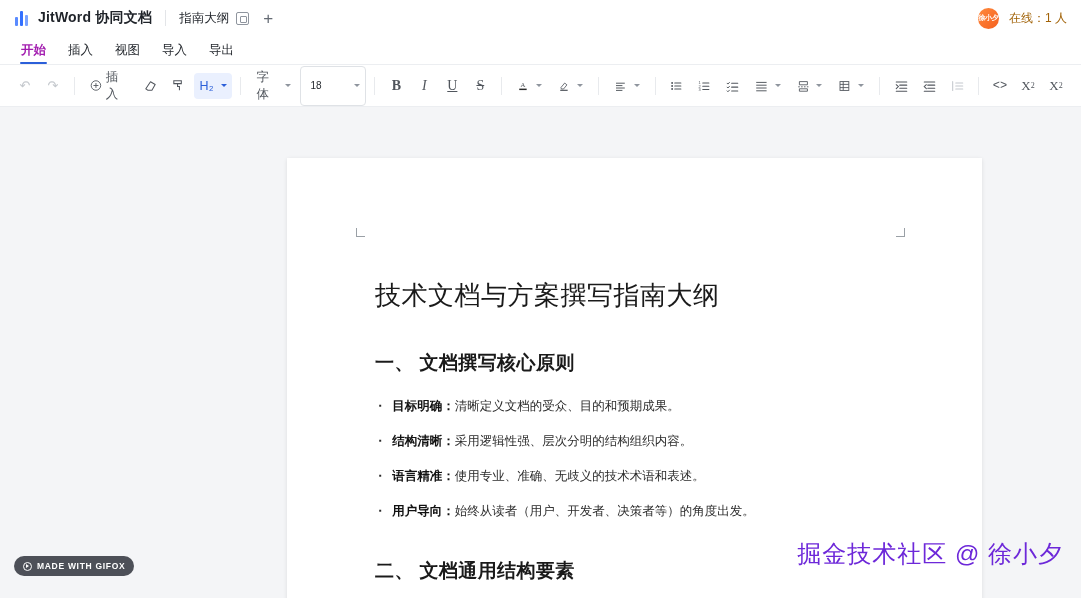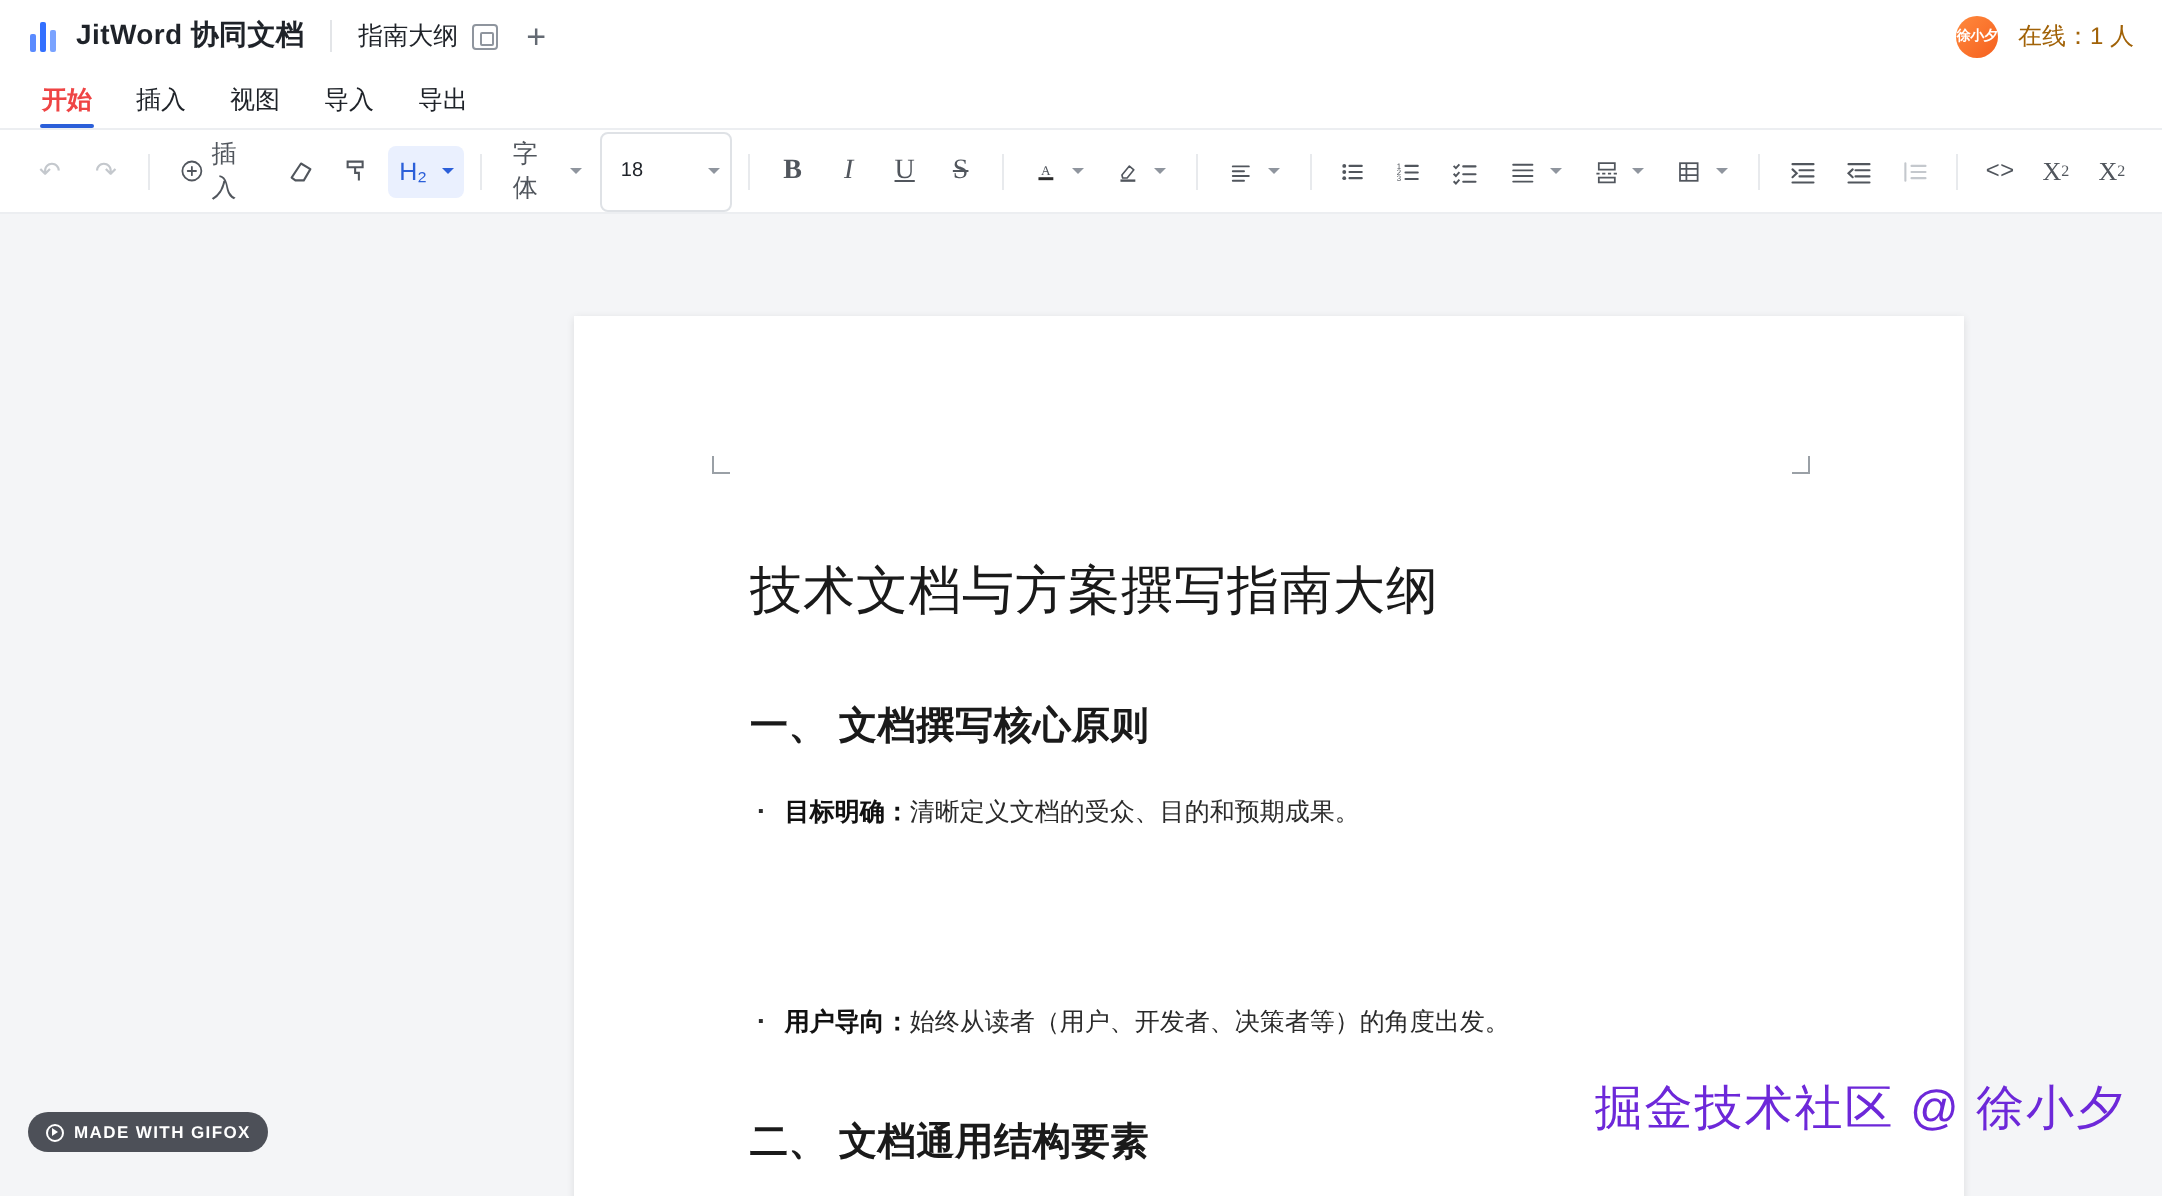--- a/index.html
+++ b/index.html
@@ -117,21 +117,21 @@
     padding: 0 10px;
     border-bottom: 1px solid #eceef1;
   }
   .menu-item {
     font-size: 12.5px;
     color: #1f2329;
     padding: 0 11px 5px 11px;
     cursor: pointer;
     position: relative;
   }
-  .menu-item.active { color: #ef4444; font-weight: bold; }
+  .menu-item.active { color: #a21caf; font-weight: bold; }
   .menu-item.active::after {
     content: "";
     position: absolute;
     left: 10px; right: 10px; bottom: 0;
     height: 2px;
     background: #2b5fd9;
     border-radius: 1px;
   }
 
   
@@ -512,20 +512,26 @@
     <div class="page">
       <div class="corner tl"></div>
       <div class="corner tr"></div>
 
       <div class="doc-h1">技术文档与方案撰写指南大纲</div>
       <div class="doc-h2 s1">一、 文档撰写核心原则</div>
 
       <div class="bullet b1">
         <b>目标明确：</b><span>清晰定义文档的受众、目的和预期成果。</span>
       </div>
+      <div class="bullet b2">
+        <b>结构清晰：</b><span>采用逻辑性强、层次分明的结构组织内容。</span>
+      </div>
+      <div class="bullet b3">
+        <b>语言精准：</b><span>使用专业、准确、无歧义的技术术语和表述。</span>
+      </div>
       <div class="bullet b4">
         <b>用户导向：</b><span>始终从读者（用户、开发者、决策者等）的角度出发。</span>
       </div>
 
       <div class="doc-h2 s2">二、 文档通用结构要素</div>
     </div>
   </div>
 
   <div class="gifox">
     <span class="gifox-dot"></span>

